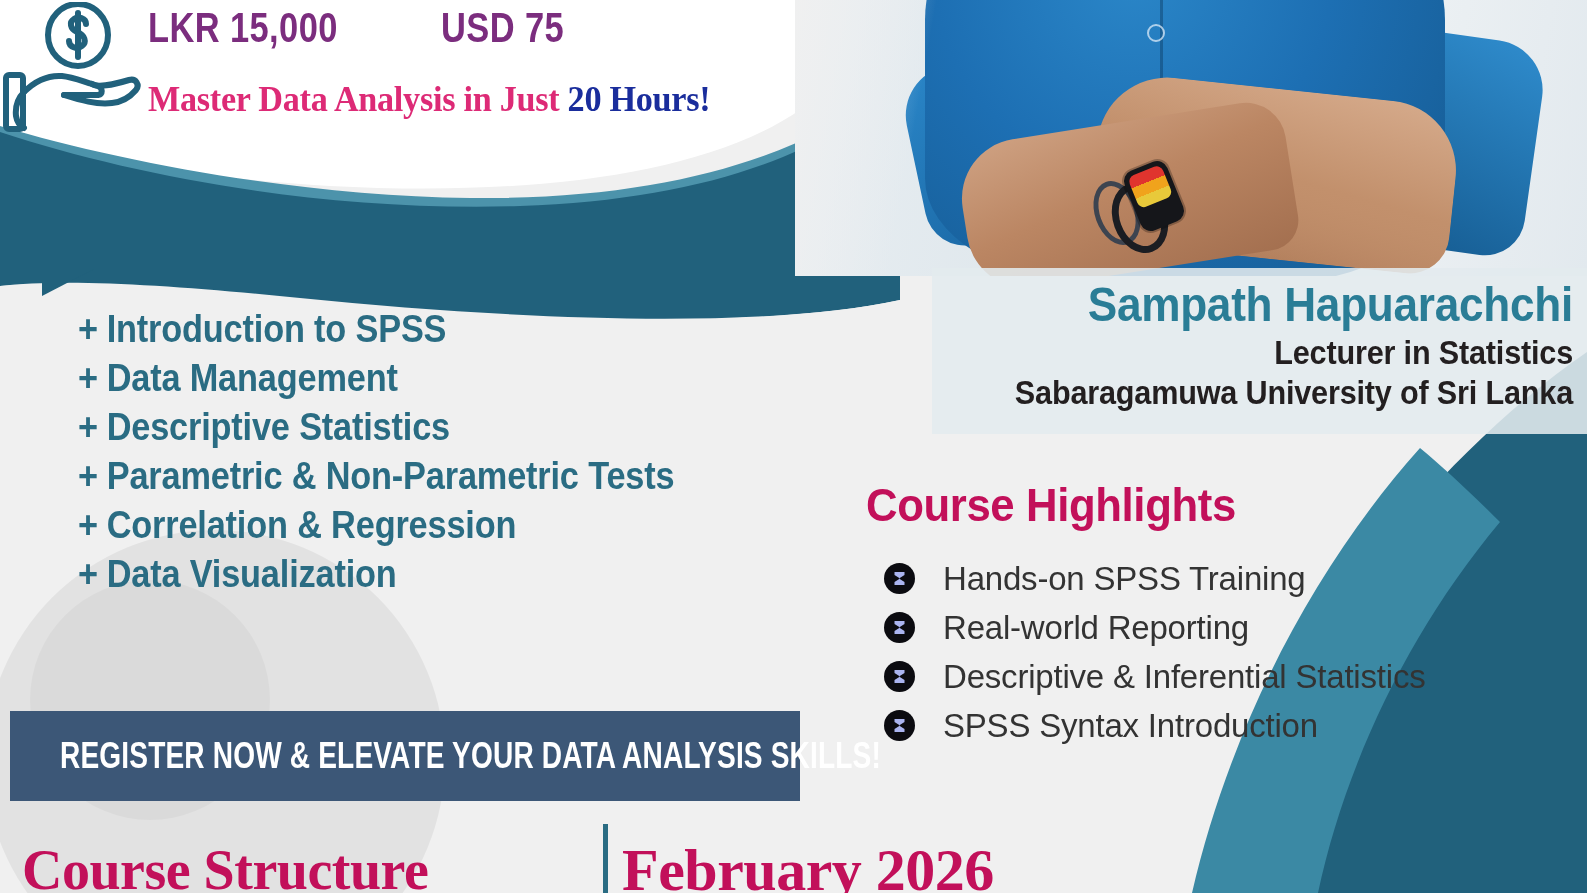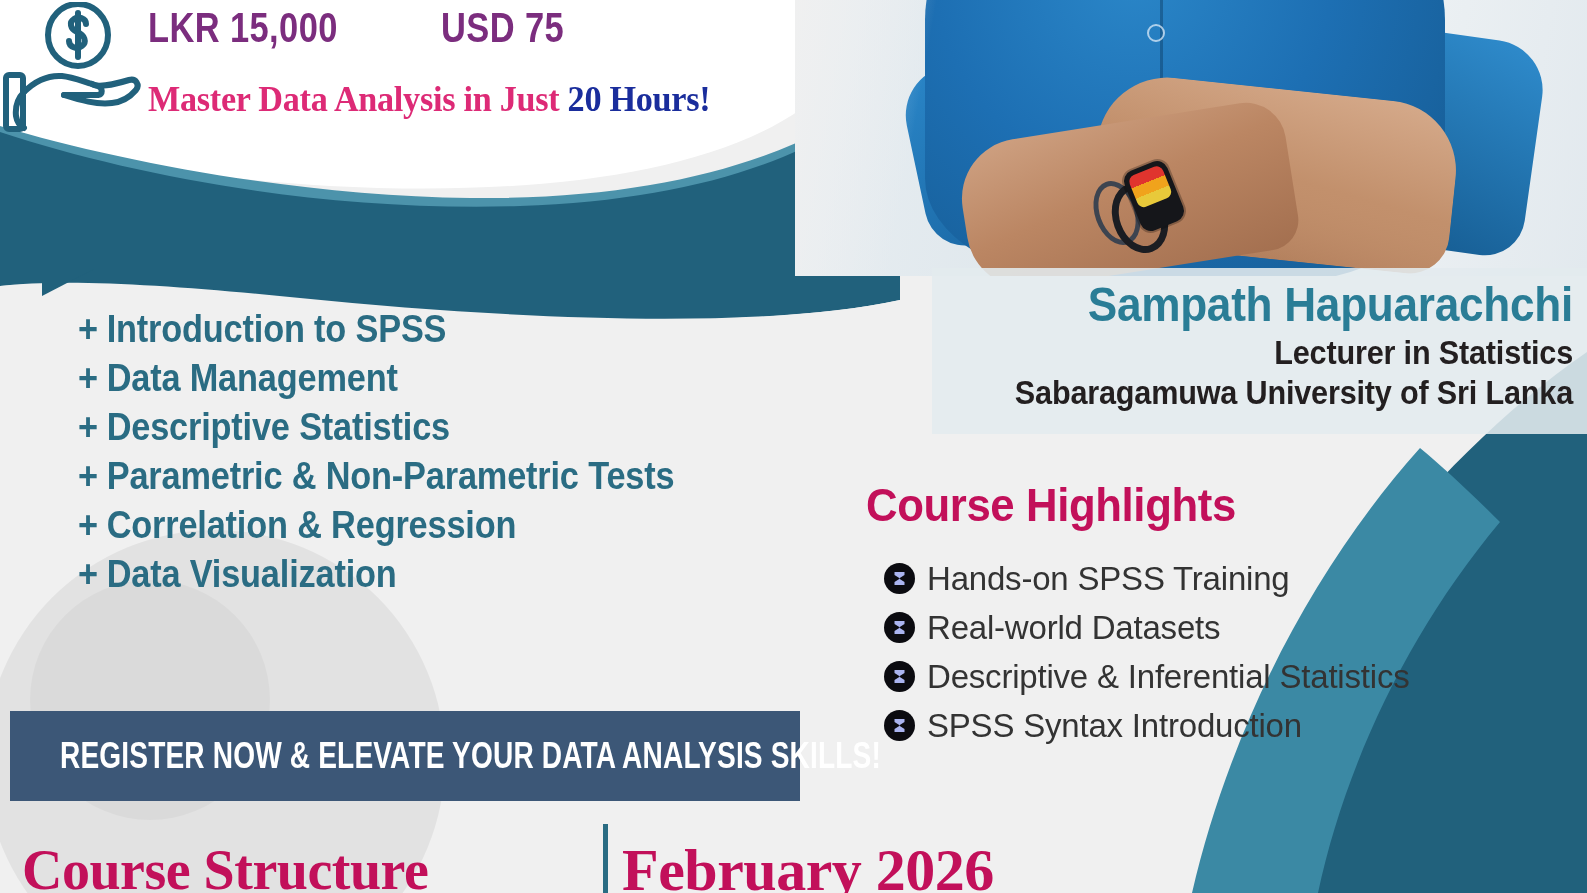--- a/index.html
+++ b/index.html
@@ -132,21 +132,21 @@
 
   
   .highlights{position:absolute;left:866px;top:478px;width:700px;}
   .hl-title{
     font-family:"Liberation Sans Narrow","Liberation Sans",sans-serif;
     font-weight:bold;font-size:46px;color:#C2105A;letter-spacing:-.4px;
     transform:scaleX(.95);transform-origin:left center;white-space:nowrap;
   }
   .hl-list{margin:22px 0 0 18px;padding:0;list-style:none;}
   .hl-list li{
-    display:flex;align-items:center;gap:12px;
+    display:flex;align-items:center;gap:28px;
     font-size:33px;color:#333333;line-height:49px;white-space:nowrap;
     letter-spacing:-.2px;
   }
   .sigma-icon{
     width:31px;height:31px;border-radius:50%;background:#0b0b10;flex:none;
     display:flex;align-items:center;justify-content:center;
   }
   .sigma-icon svg{display:block;}
 
   
@@ -257,21 +257,21 @@
             </svg>
         </span>
         <span>Hands-on SPSS Training</span>
       </li>
       <li>
         <span class="sigma-icon">
           <svg width="19" height="19" viewBox="0 0 19 19">
               <path d="M4.5 3 H14.5 V6 L9 9.5 L14.5 13 V16 H4.5 V13 L10 9.5 L4.5 6 Z" fill="#aab4f0"></path>
             </svg>
         </span>
-        <span>Real-world Datasets</span>
+        <span>Real-world Reporting</span>
       </li>
       <li>
         <span class="sigma-icon">
           <svg width="19" height="19" viewBox="0 0 19 19">
               <path d="M4.5 3 H14.5 V6 L9 9.5 L14.5 13 V16 H4.5 V13 L10 9.5 L4.5 6 Z" fill="#aab4f0"></path>
             </svg>
         </span>
         <span>Descriptive &amp; Inferential Statistics</span>
       </li>
       <li>

